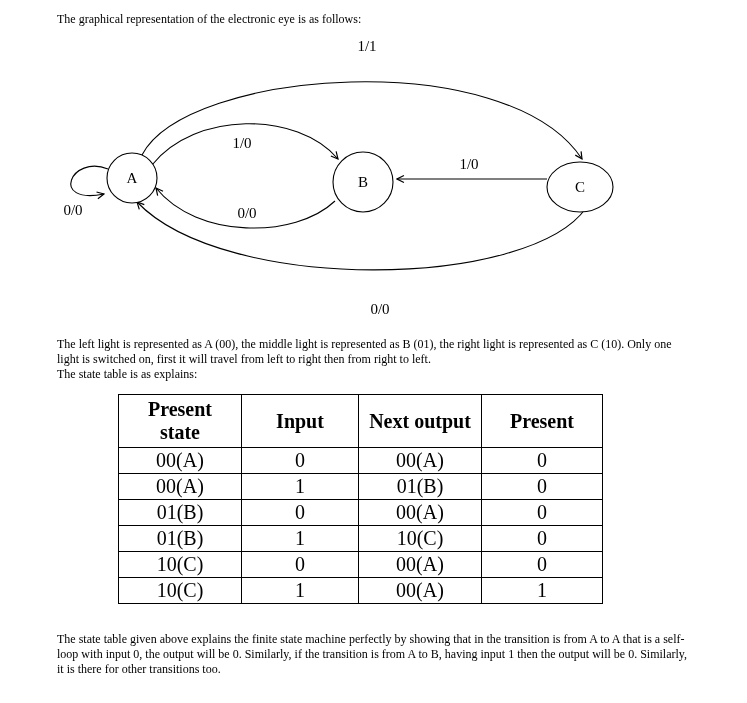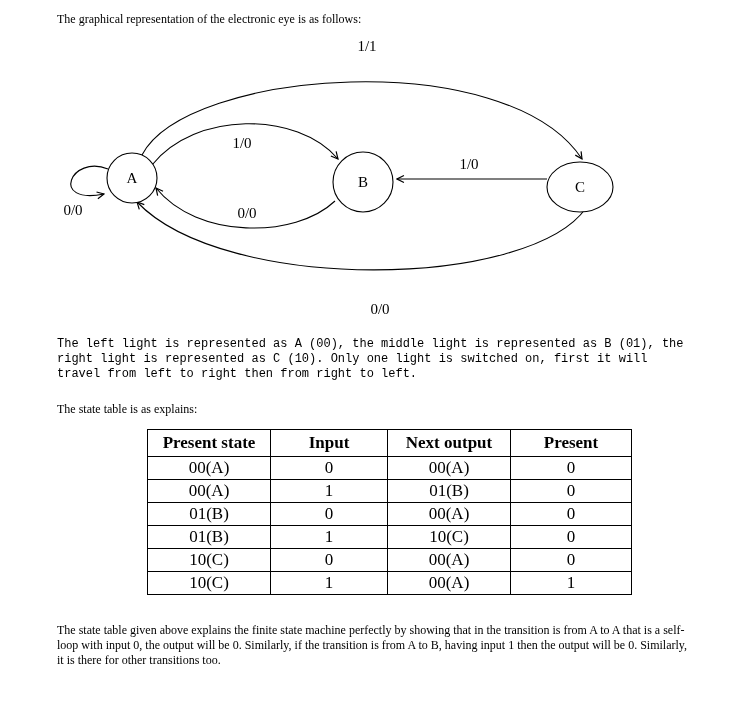--- a/index.html
+++ b/index.html
@@ -24,26 +24,26 @@
     font-family:"Liberation Serif", serif;
     font-size:15px;
     fill:#000;
   }
   .state-text {
     font-family:"Liberation Serif", serif;
     font-size:15px;
     fill:#000;
     text-anchor:middle;
   }
-  .desc { margin-bottom:20px;font-family:Liberation Mono, monospace; }
+  .desc { margin-bottom:0; }
   .table-intro { margin-bottom:12px; }
   table.state-table {
     border-collapse:collapse;
-    margin:0 0 28px 90px;
-    font-size:17px;
+    margin:0 0 28px 61px;
+    font-size:20px;
     padding-left:8px;
   }
   .state-table th, .state-table td {
     border:1px solid #000;
     text-align:center;
     padding:1px 10px;
   }
   .state-table th {
     font-weight:bold;
     padding:3px 10px;

